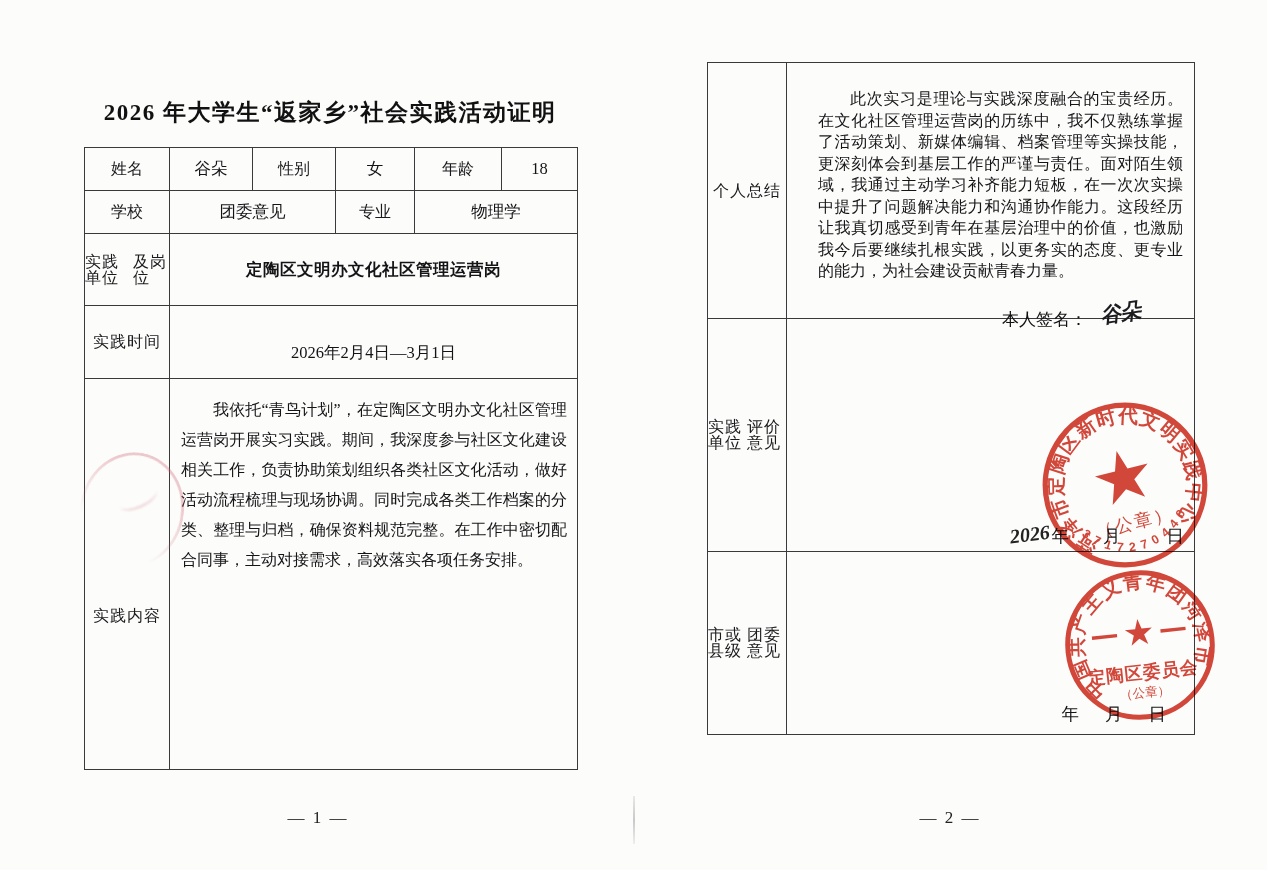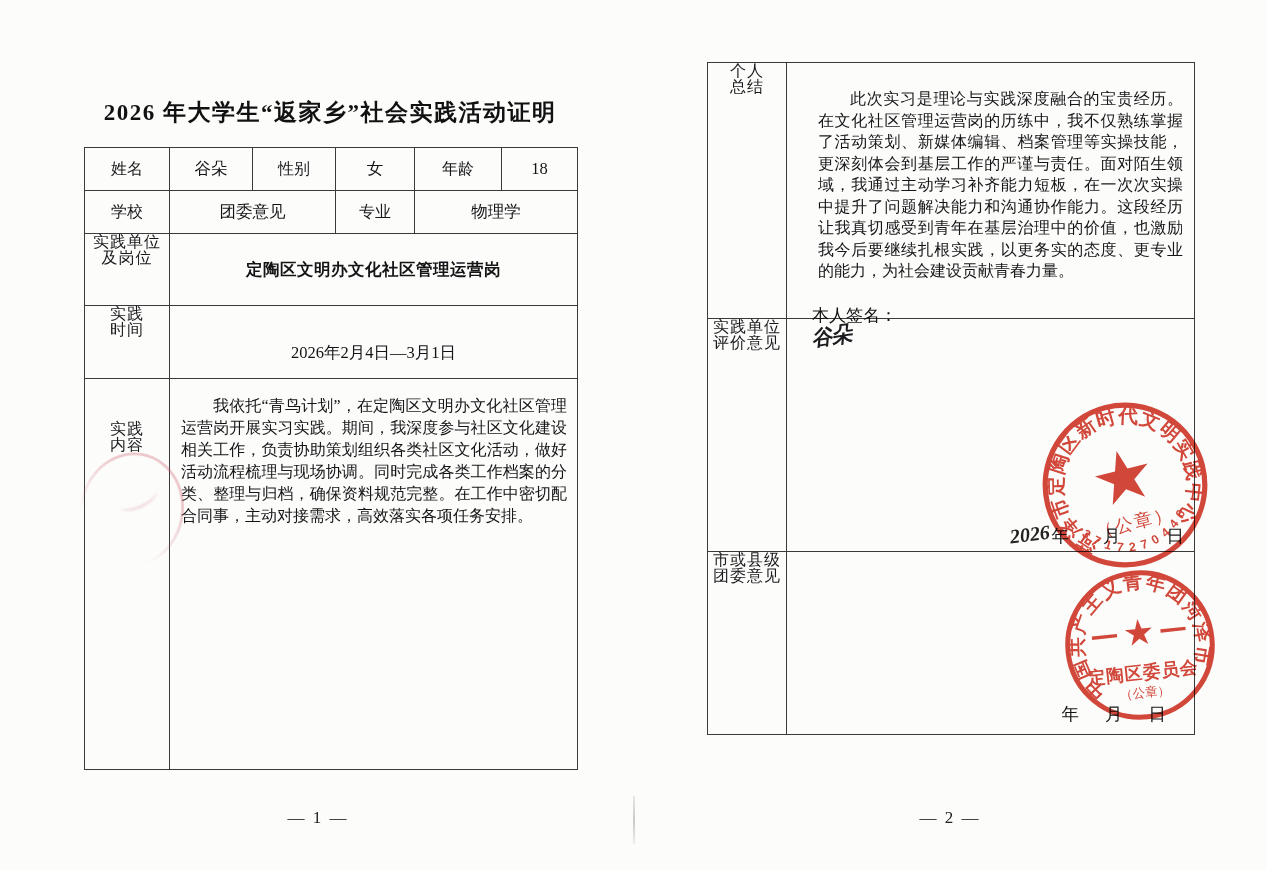--- a/index.html
+++ b/index.html
@@ -38,44 +38,44 @@
     border-right:1.4px solid var(--border,#3a3a3a);
     border-bottom:1.4px solid var(--border,#3a3a3a);
     display:flex;align-items:center;justify-content:center;
     font-size:16px;box-sizing:border-box;position:relative;
   }
   .no-r{border-right:none;}
   .no-b{border-bottom:none;}
   .span2{grid-column:span 2;}
   .span5{grid-column:2 / 7;}
   .lblcol{
-    display:flex;flex-direction:column;align-items:center;justify-content:flex-start;
+    display:flex;flex-direction:row;align-items:center;justify-content:center;
     gap:0;letter-spacing:1px;line-height:1;
   }
   .block{display:block;align-items:initial;justify-content:initial;}
   .para{
-    margin:0;font-size:16px;line-height:22px;
+    margin:0;font-size:16px;line-height:30px;
     text-align:justify;text-indent:2em;color:#151517;
   }
   .t1 .content-cell{padding:16px 10px 0 11px;}
   .t2 .summary-cell{padding:25px 11px 0 11px;}
   .nudge-down{padding-top:22px;}
   .label-low{transform:translateY(42px);}
   .val{font-size:16.5px;color:#141416;}
   .pagenum{
     position:absolute;top:808px;font-size:17px;letter-spacing:2px;color:#222;
     text-align:center;
   }
   .pn1{left:72px;width:492px;}
   .pn2{left:707px;width:486px;}
 
   
   .sigline{
     display:flex;justify-content:flex-end;align-items:baseline;
-    padding-right:42px;margin-top:22px;font-size:17px;color:#111;flex-direction:column;
+    padding-right:42px;margin-top:22px;font-size:17px;color:#111;
   }
   .hand{
     font-style:italic;font-weight:600;color:#1c1c20;
     transform:rotate(-9deg) translateY(-5px);display:inline-block;
     font-size:21px;margin-left:14px;letter-spacing:-1px;
   }
 
   
   .date-row{
     position:absolute;font-size:17.5px;color:#141414;white-space:nowrap;

